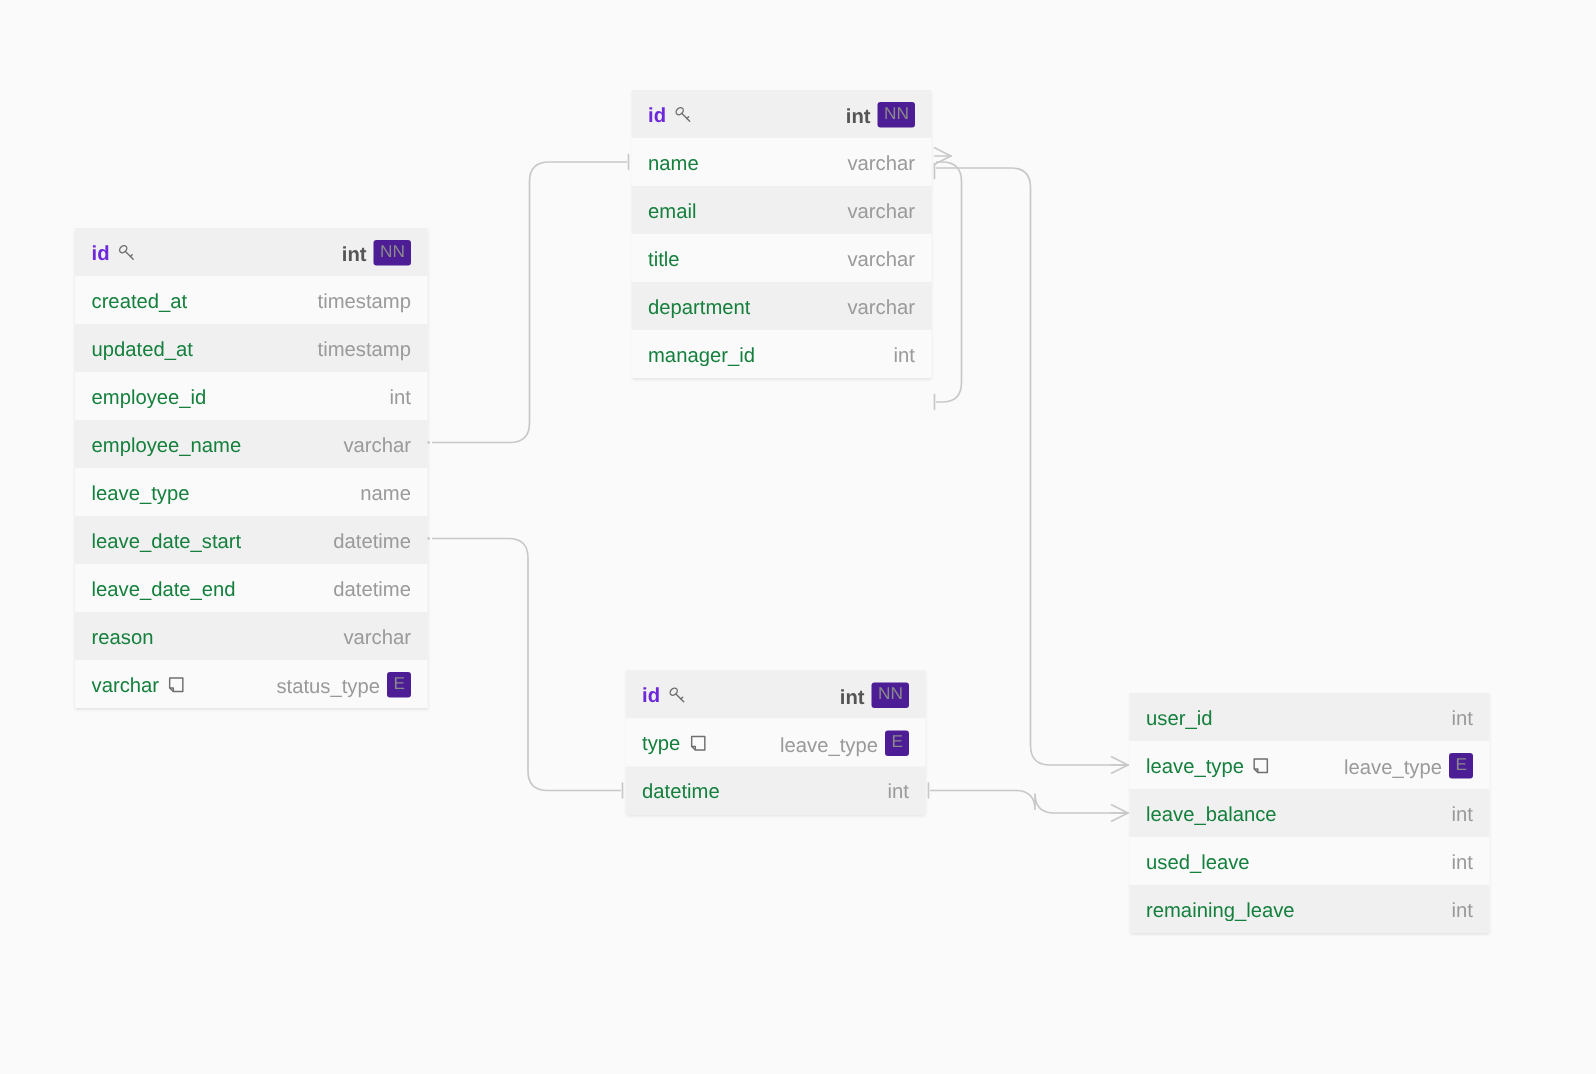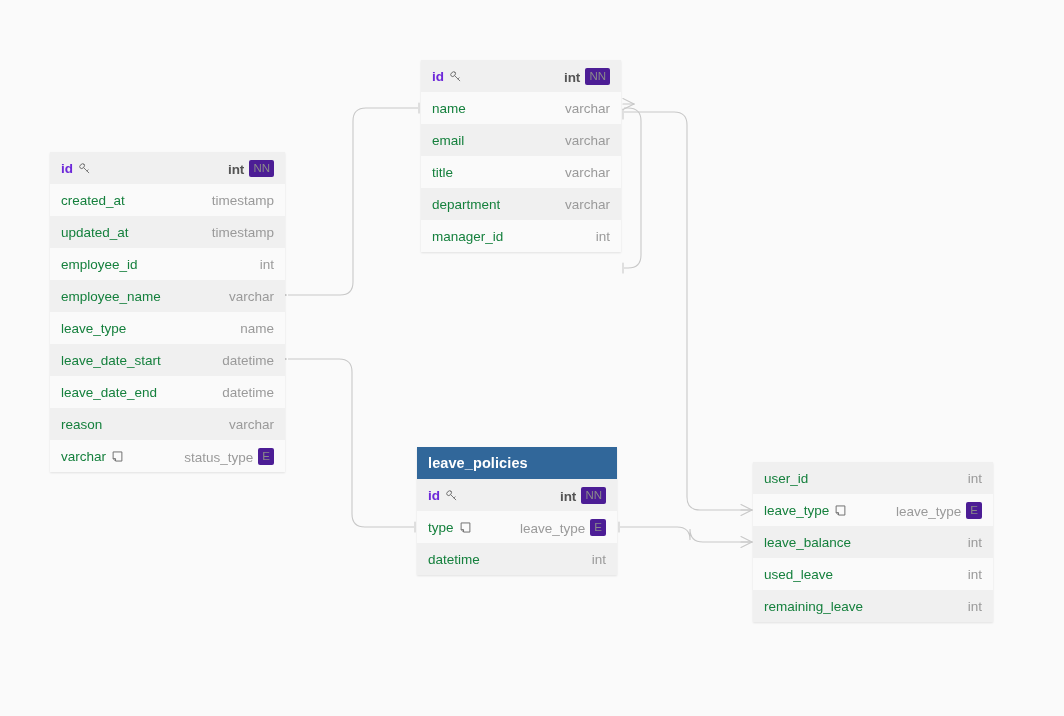--- a/index.html
+++ b/index.html
@@ -314,21 +314,20 @@
           <div class="col-left">
             <span>manager_id</span>
           </div>
           <div class="col-right">
             <span class="type-text">int</span>
           </div>
         </div>
       </div>
     </div>
     <div class="table-node" style="left: 417px; top: 447px; width: 200px;">
-      <div class="table-header">leave_policies</div>
       <div class="table-rows">
         <div class="col-row band-a">
           <div class="col-left pk">
             <span>id</span>
             <span class="icon-glyph">
               <svg width="13" height="13" viewBox="0 0 16 16">
                 <g fill="none" stroke="#6f6f6f" stroke-width="1.15" stroke-linecap="round">
                   <ellipse cx="5.1" cy="5.1" rx="3.3" ry="2.5" transform="rotate(-45 5.1 5.1)"></ellipse>
                   <path d="M7.1 7.1 L13.3 13.3"></path>
                   <path d="M11.0 11.0 L12.4 9.6"></path>

